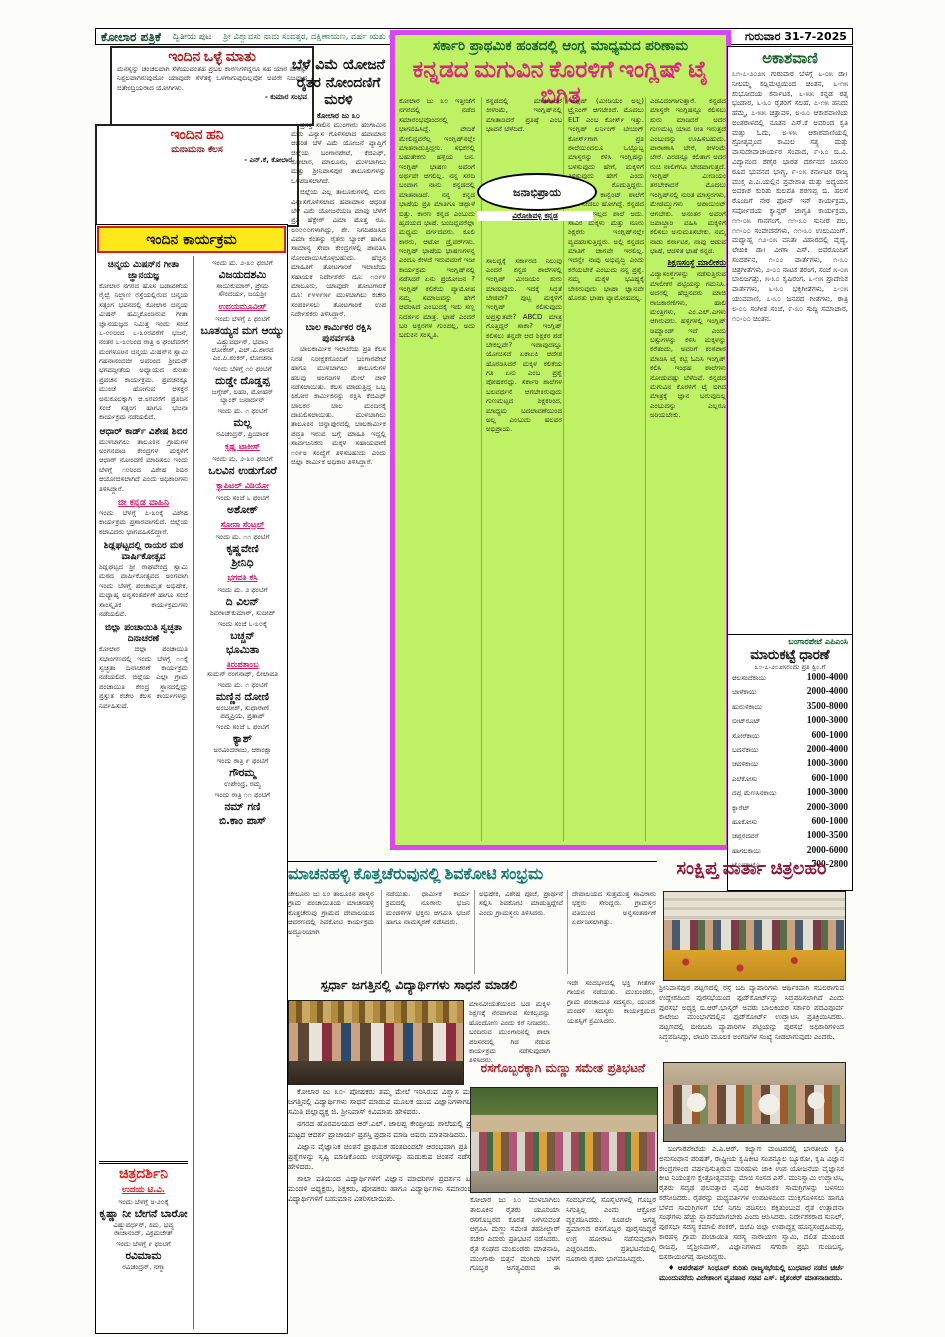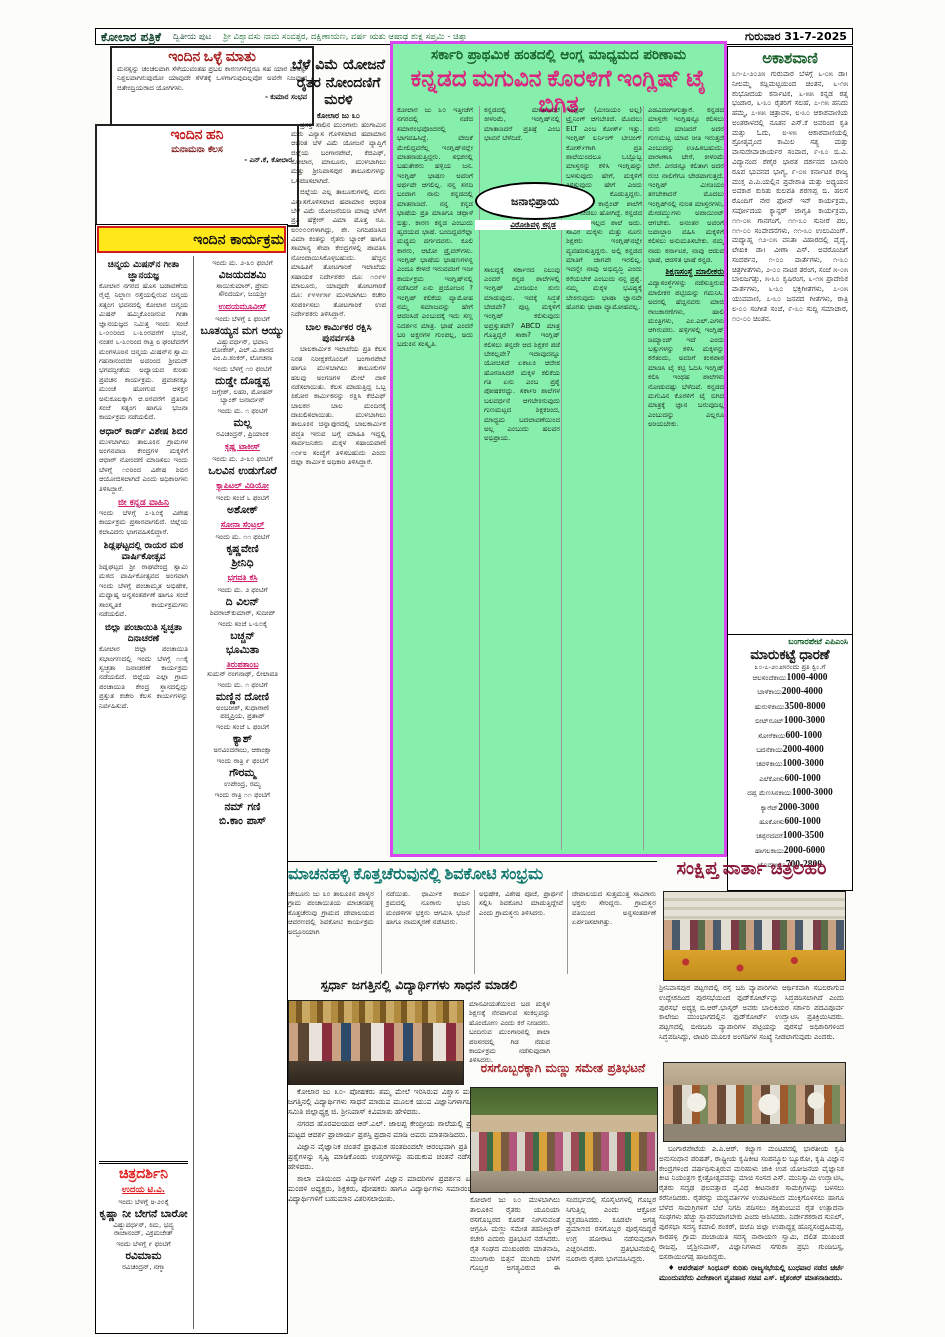--- a/index.html
+++ b/index.html
@@ -26,21 +26,21 @@
   
   #goodword{left:110px;top:46px;width:190px;height:74px;border:2px solid #222;padding:1px 5px;background:#fff;}
   #goodword .ttl{font-size:14px;color:#a31d1d;font-weight:bold;}
   #goodword .by,#hani .by{font-size:7px;font-weight:bold;text-align:right;}
   #hani{left:95px;top:124px;width:190px;height:97px;border:2px solid #222;padding:1px 5px;background:#fff;}
   #hani .ttl{font-size:14px;color:#c21717;font-weight:bold;}
   #hani .sub{font-size:9px;color:#7c1b1b;font-weight:bold;margin:1px 0;}
 
   #progbox{left:95px;top:224px;width:191px;height:1108px;border:1px solid #000;background:#fff;}
   #progbox .ybar{position:absolute;left:1px;top:1px;width:185px;height:23px;background:#ffe81a;border:2px solid #d41c1c;
-      text-align:right;font-size:14px;font-weight:bold;line-height:23px;color:#111;}
+      text-align:center;font-size:14px;font-weight:bold;line-height:23px;color:#111;}
   #progL{position:absolute;left:3px;top:31px;width:89px;height:903px;overflow:hidden;}
   #progL .h{font-size:9px;font-weight:bold;text-align:center;margin:3px 0 1px 0;}
   #progL .h.red{color:#d0206e;text-decoration:underline;}
   #cdars{position:absolute;left:3px;top:936px;width:89px;height:168px;border-top:3px double #000;overflow:hidden;}
   #cdars .ttl{font-size:14px;color:#e02020;font-weight:bold;text-align:center;margin-top:2px;}
   #progR{position:absolute;left:97px;top:31px;width:89px;height:1073px;border-left:1px solid #666;padding-left:4px;overflow:hidden;}
 
   .cin-row{text-align:center;}
   .cin-row.time{font-size:7px;margin-top:3px;}
   .cin-row.movie{font-size:10.5px;font-weight:bold;margin:1px 0;}
@@ -48,41 +48,41 @@
   .cin-row.theater{font-size:8px;font-weight:bold;color:#d0206e;text-decoration:underline;margin-top:4px;}
   .cin-row.channel{font-size:8.5px;font-weight:bold;color:#e02020;text-decoration:underline;margin-top:2px;}
 
   
   #colB{left:291px;top:46px;width:95px;height:810px;overflow:hidden;}
   #colB .hl{font-size:14px;font-weight:bold;line-height:1.25;text-align:center;margin-bottom:2px;margin-top:10px;}
   #colB .dl{font-size:7.5px;font-weight:bold;text-align:center;}
   #colB .sh{font-size:9px;font-weight:bold;text-align:center;margin:3px 0 1px 0;}
 
   
-  #main{left:390px;top:41px;width:331px;height:810px;border:3px solid #d946ef;background:#86efac;}
+  #main{left:390px;top:30px;width:331px;height:810px;border:5px solid #d946ef;background:#bef264;}
   #main .kick{position:absolute;left:0;top:2px;width:100%;text-align:center;font-size:13.5px;font-weight:bold;color:#17602a;}
   #main .hl{position:absolute;left:0;top:22px;width:100%;text-align:center;font-size:23px;font-weight:bold;color:#d9277f;font-family:"Liberation Serif",serif;}
   .mcol{position:absolute;top:62px;height:744px;width:76px;overflow:hidden;}
   #mc1{left:4px;} #mc2{left:86px;} #mc3{left:168px;} #mc4{left:250px;}
   #mc2,#mc3,#mc4{border-left:1px solid #999;padding-left:4px;}
   #oval{position:absolute;left:82px;top:138px;width:116px;height:34px;background:#fff;border:2px solid #000;border-radius:50%;
         display:flex;align-items:center;justify-content:center;font-size:11px;font-weight:bold;z-index:3;}
   #ovby{position:absolute;left:82px;top:176px;width:116px;text-align:center;font-size:7.5px;font-weight:bold;text-decoration:underline;z-index:3;background:#fff;}
   .ush{font-size:8px;font-weight:bold;text-decoration:underline;text-align:right;margin:2px 0;}
 
   
   #akash{left:727px;top:46px;width:116px;height:584px;border:1px solid #000;padding:2px 4px;background:#fff;}
   #akash .ttl{font-size:15px;font-weight:bold;color:#17602a;text-align:center;margin:1px 0 2px 0;}
 
   
   #market{left:727px;top:634px;width:116px;height:251px;border:1px solid #000;background:#fff;padding:2px 4px;}
   #market .org{font-size:8px;font-weight:bold;color:#17602a;text-align:right;}
   #market .ttl{font-size:13.5px;font-weight:bold;text-align:center;font-family:"Liberation Serif",serif;}
   #market .sub{font-size:6.8px;text-align:center;margin-bottom:1px;}
-  .mrow{display:flex;justify-content:center;align-items:baseline;height:14.4px;}
+  .mrow{display:flex;justify-content:space-between;align-items:baseline;height:14.4px;}
   .mname{font-size:7px;}
   .mval{font-size:9.5px;font-weight:bold;font-family:"Liberation Serif",serif;}
 
   
   #a1head{left:288px;top:861px;width:369px;height:24px;font-size:16px;font-weight:bold;color:#0f766e;text-align:left;border-top:1px solid #000;padding-top:3px;}
   .a1col{position:absolute;top:890px;height:84px;width:86px;overflow:hidden;}
   #a1c1{left:288px;} #a1c2{left:381px;} #a1c3{left:474px;} #a1c4{left:567px;}
   #a1c2,#a1c3,#a1c4{border-left:1px solid #999;padding-left:4px;width:84px;}
   #a2head{left:288px;top:977px;width:262px;height:20px;font-size:12.5px;font-weight:bold;text-align:center;}
   #a2side{left:469px;top:1000px;width:81px;height:83px;overflow:hidden;}
@@ -406,20 +406,21 @@
           <span class="mval">700-2800</span>
         </div>
       </div>
   </div>
 
   <div id="a1head" class="abs serif">ಮಾಚನಹಳ್ಳಿ ಕೊತ್ತಚೆರುವುನಲ್ಲಿ ಶಿವಕೋಟಿ ಸಂಭ್ರಮ</div>
   <div id="a1c1" class="a1col t7 jt">ಚೇಲೂರು ಜು ೩೦ ತಾಲೂಕಿನ ಪಾಳ್ಯರ ಗ್ರಾಮ ಪಂಚಾಯಿತಿಯ ಮಾಚನಹಳ್ಳಿ ಕೊತ್ತಚೆರುವು ಗ್ರಾಮದ ದೇವಾಲಯದ ಆವರಣದಲ್ಲಿ ಶಿವಕೋಟಿ ಕಾರ್ಯಕ್ರಮ ಅದ್ಧೂರಿಯಾಗಿ</div>
   <div id="a1c2" class="a1col t7 jt">ನಡೆಯಿತು. ಧಾರ್ಮಿಕ ಕಾರ್ಯ ಕ್ರಮದಲ್ಲಿ ನೂರಾರು ಭಜನಿ ಮಂಡಳಿಗಳ ಭಕ್ತರು ಆಗಮಿಸಿ ಭಜನೆ ಹಾಗೂ ನಾಮಸ್ಮರಣೆ ನಡೆಸಿದರು.</div>
   <div id="a1c4" class="a1col t7 jt">ದೇವಾಲಯದ ಸುತ್ತಮುತ್ತ ಸಾವಿರಾರು ಭಕ್ತರು ಸೇರಿದ್ದರು. ಗ್ರಾಮಸ್ಥರ ವತಿಯಿಂದ ಅನ್ನಸಂತರ್ಪಣೆ ಏರ್ಪಡಿಸಲಾಗಿತ್ತು.</div>
   <div id="a1c3" class="a1col t7 jt">ಅಭಿಷೇಕ, ವಿಶೇಷ ಪೂಜೆ, ಪ್ರಾರ್ಥನೆ ಸಲ್ಲಿಸಿ ಶಿವಕೋಟಿ ಮಾಡುತ್ತಿದ್ದೇವೆ ಎಂದು ಗ್ರಾಮಸ್ಥರು ತಿಳಿಸಿದರು.</div>
+  <div id="a1c5" class="t7 jt">ಇದೇ ಸಂದರ್ಭದಲ್ಲಿ ಭಕ್ತಿ ಗೀತೆಗಳ ಗಾಯನ ನಡೆಯಿತು. ಮುಖಂಡರು, ಗ್ರಾಮ ಪಂಚಾಯಿತಿ ಸದಸ್ಯರು, ಯುವಕ ಮಂಡಳಿ ಸದಸ್ಯರು ಕಾರ್ಯಕ್ರಮದ ಯಶಸ್ಸಿಗೆ ಶ್ರಮಿಸಿದರು.</div>
 
   <div id="a2head" class="abs">ಸ್ಪರ್ಧಾ ಜಗತ್ತಿನಲ್ಲಿ ವಿದ್ಯಾರ್ಥಿಗಳು ಸಾಧನೆ ಮಾಡಲಿ</div>
   <div id="photo1" class="abs photo">
     <div class="strip ph-shelf"></div>
     <div class="strip ph-crowd1"></div>
     <div class="strip ph-dark"></div>
   </div>
   <div id="a2side" class="abs t7 jt">ಮಾನವೀಯತೆಯಿಂದ ಬಡ ಮಕ್ಕಳ ಶಿಕ್ಷಣಕ್ಕೆ ನೆರವಾಗುವ ಸಂಕಲ್ಪವನ್ನು ಹೊಂದೋಣ ಎಂದು ಕರೆ ನೀಡಿದರು. ಬಂದಿರುವ ಮುಂಗಾರಿನಲ್ಲಿ ಶಾಲಾ ಪರಿಸರದಲ್ಲಿ ಗಿಡ ನೆಡುವ ಕಾರ್ಯಕ್ರಮ ನಡೆಸುವುದಾಗಿ ತಿಳಿಸಿದರು.</div>
   <div id="a2body" class="abs t75 jt ind">
     <p>ಕೋಲಾರ ಜು ೩೦- ಪೋಷಕರು ತಮ್ಮ ಮೇಲೆ ಇರಿಸಿರುವ ವಿಶ್ವಾಸ ಮತ್ತು ನಂಬಿಕೆಗೆ ಅರ್ಹರಾಗಿ ಸ್ಪರ್ಧಾ ಜಗತ್ತಿನಲ್ಲಿ ವಿದ್ಯಾರ್ಥಿಗಳು ಸಾಧನೆ ಮಾಡುವ ಮೂಲಕ ಯುವ ವಿಜ್ಞಾನಿಗಳಾಗಬೇಕೆಂದು ಕರ್ನಾಟಕ ಜ್ಞಾನ ವಿಜ್ಞಾನ ಸಮಿತಿ ಜಿಲ್ಲಾಧ್ಯಕ್ಷ ಜಿ. ಶ್ರೀನಿವಾಸ್ ಕಿವಿಮಾತು ಹೇಳಿದರು.</p>

